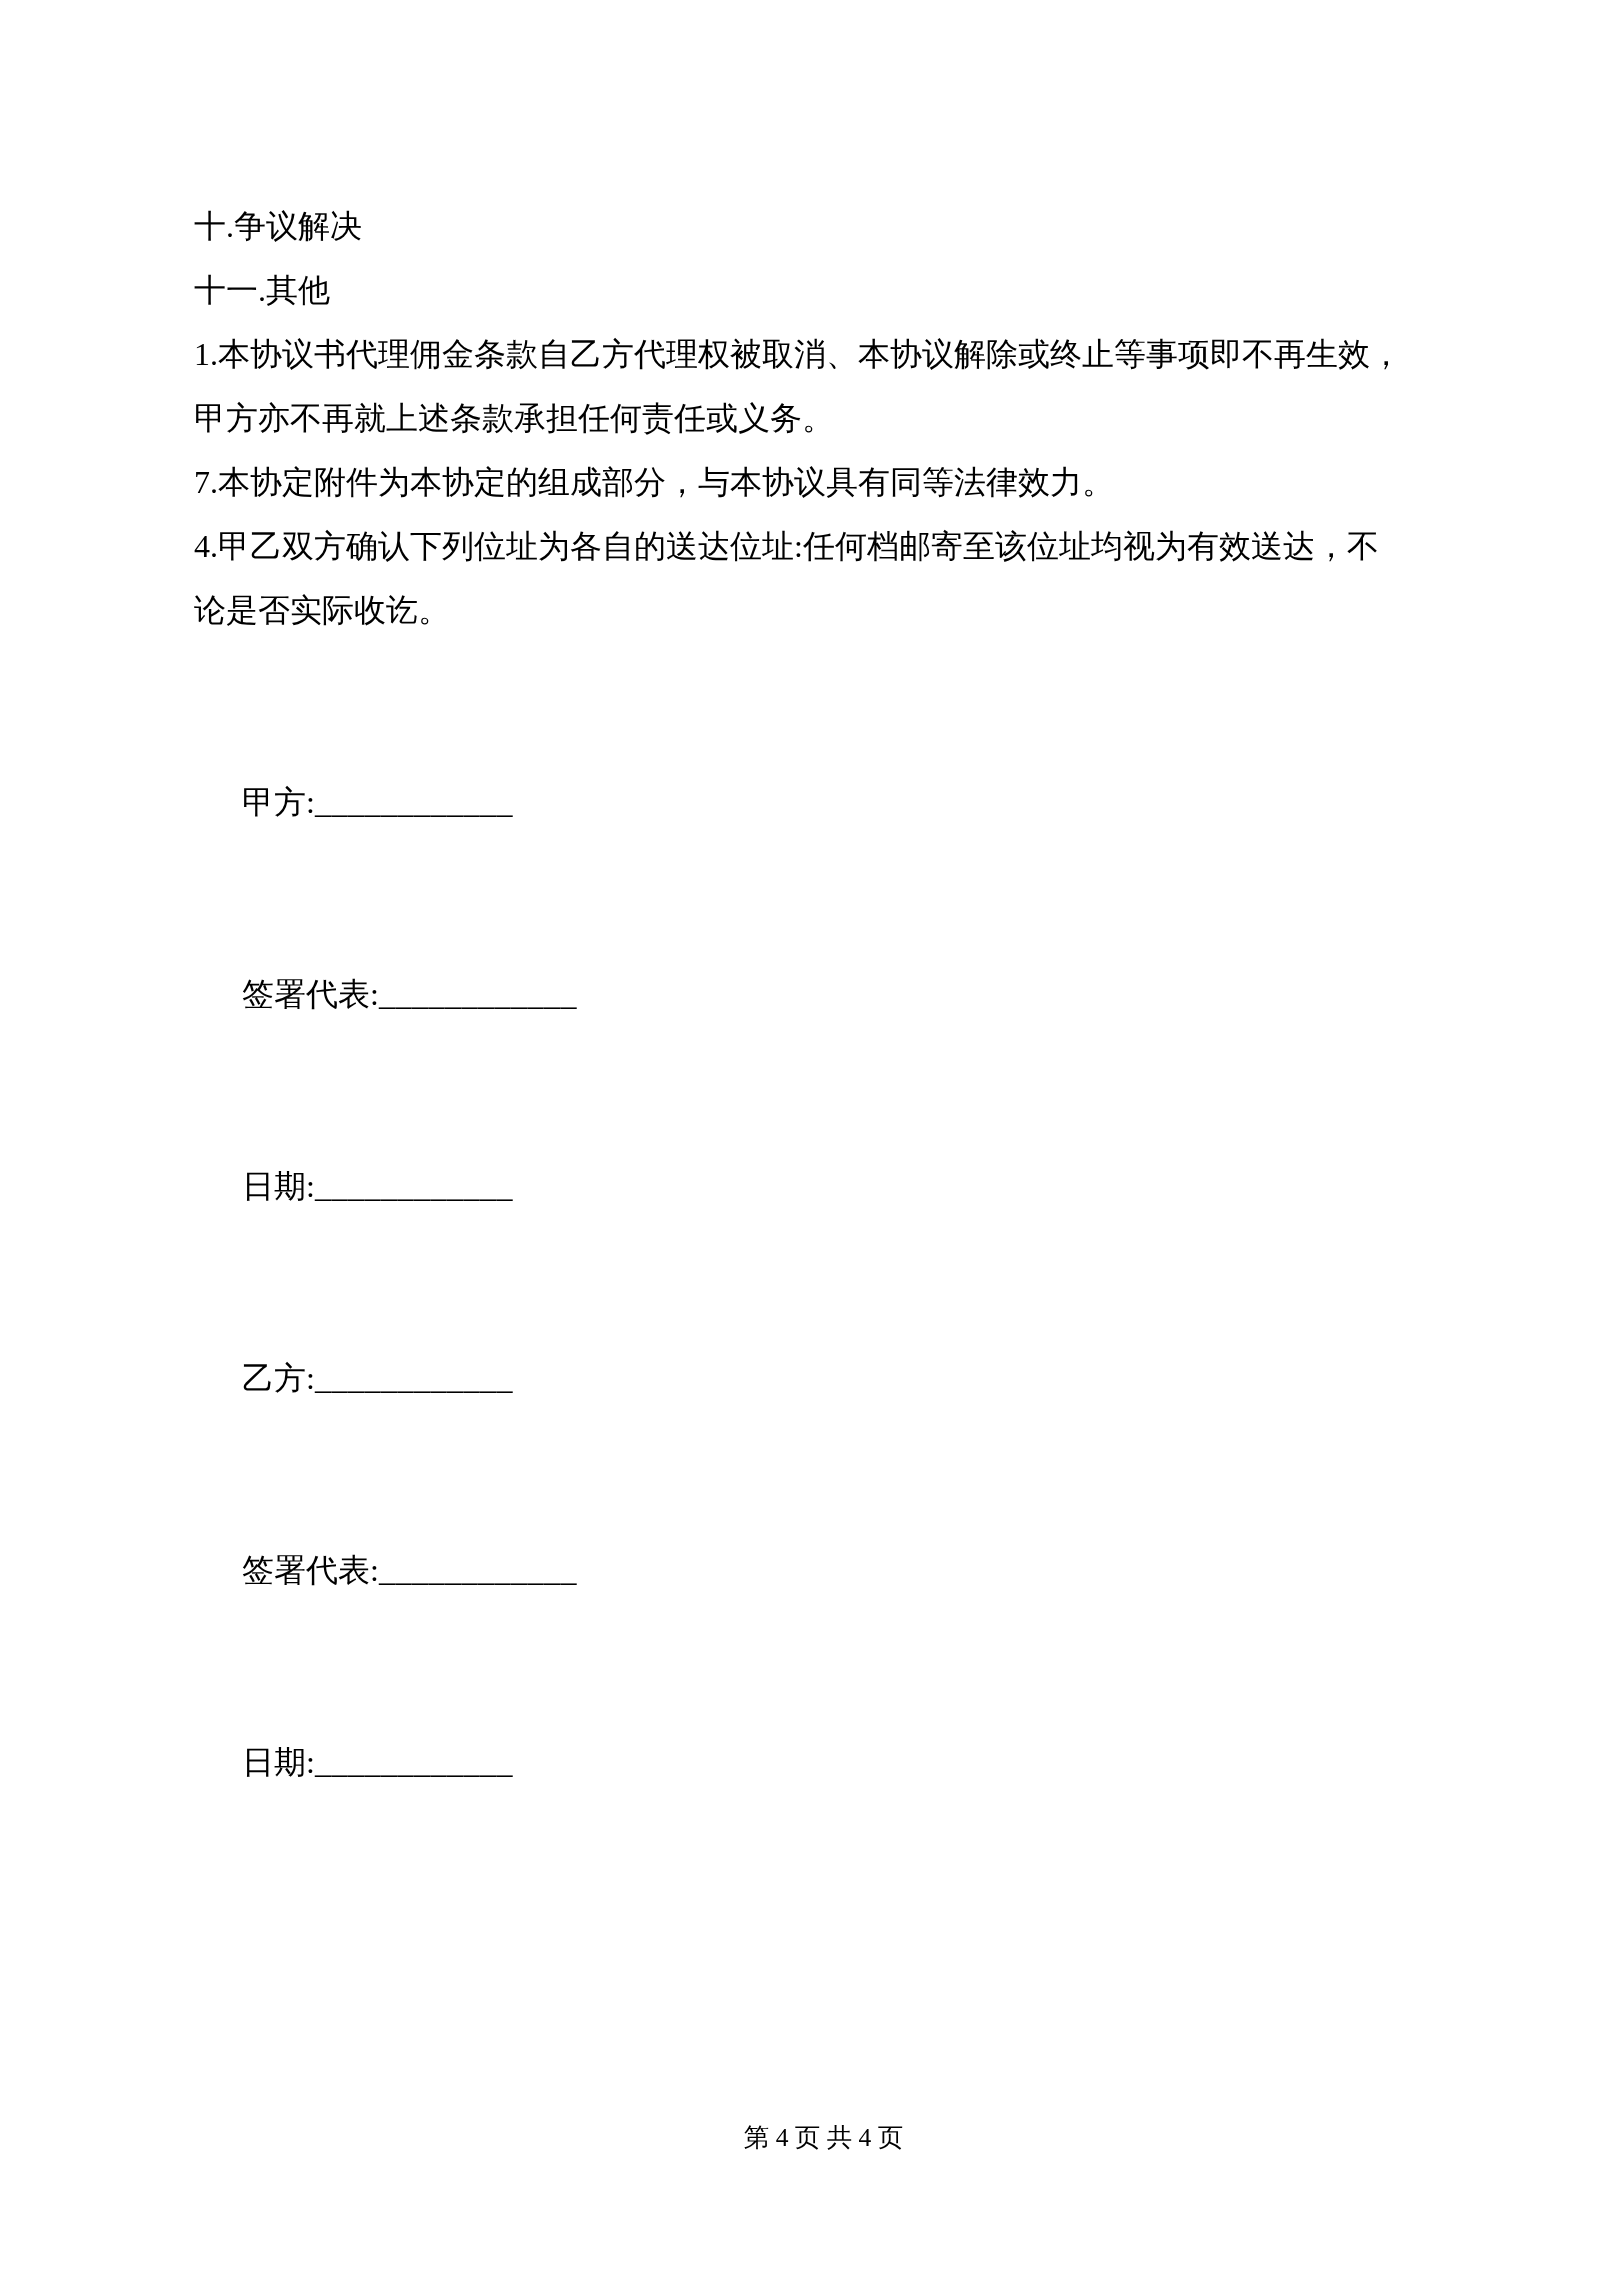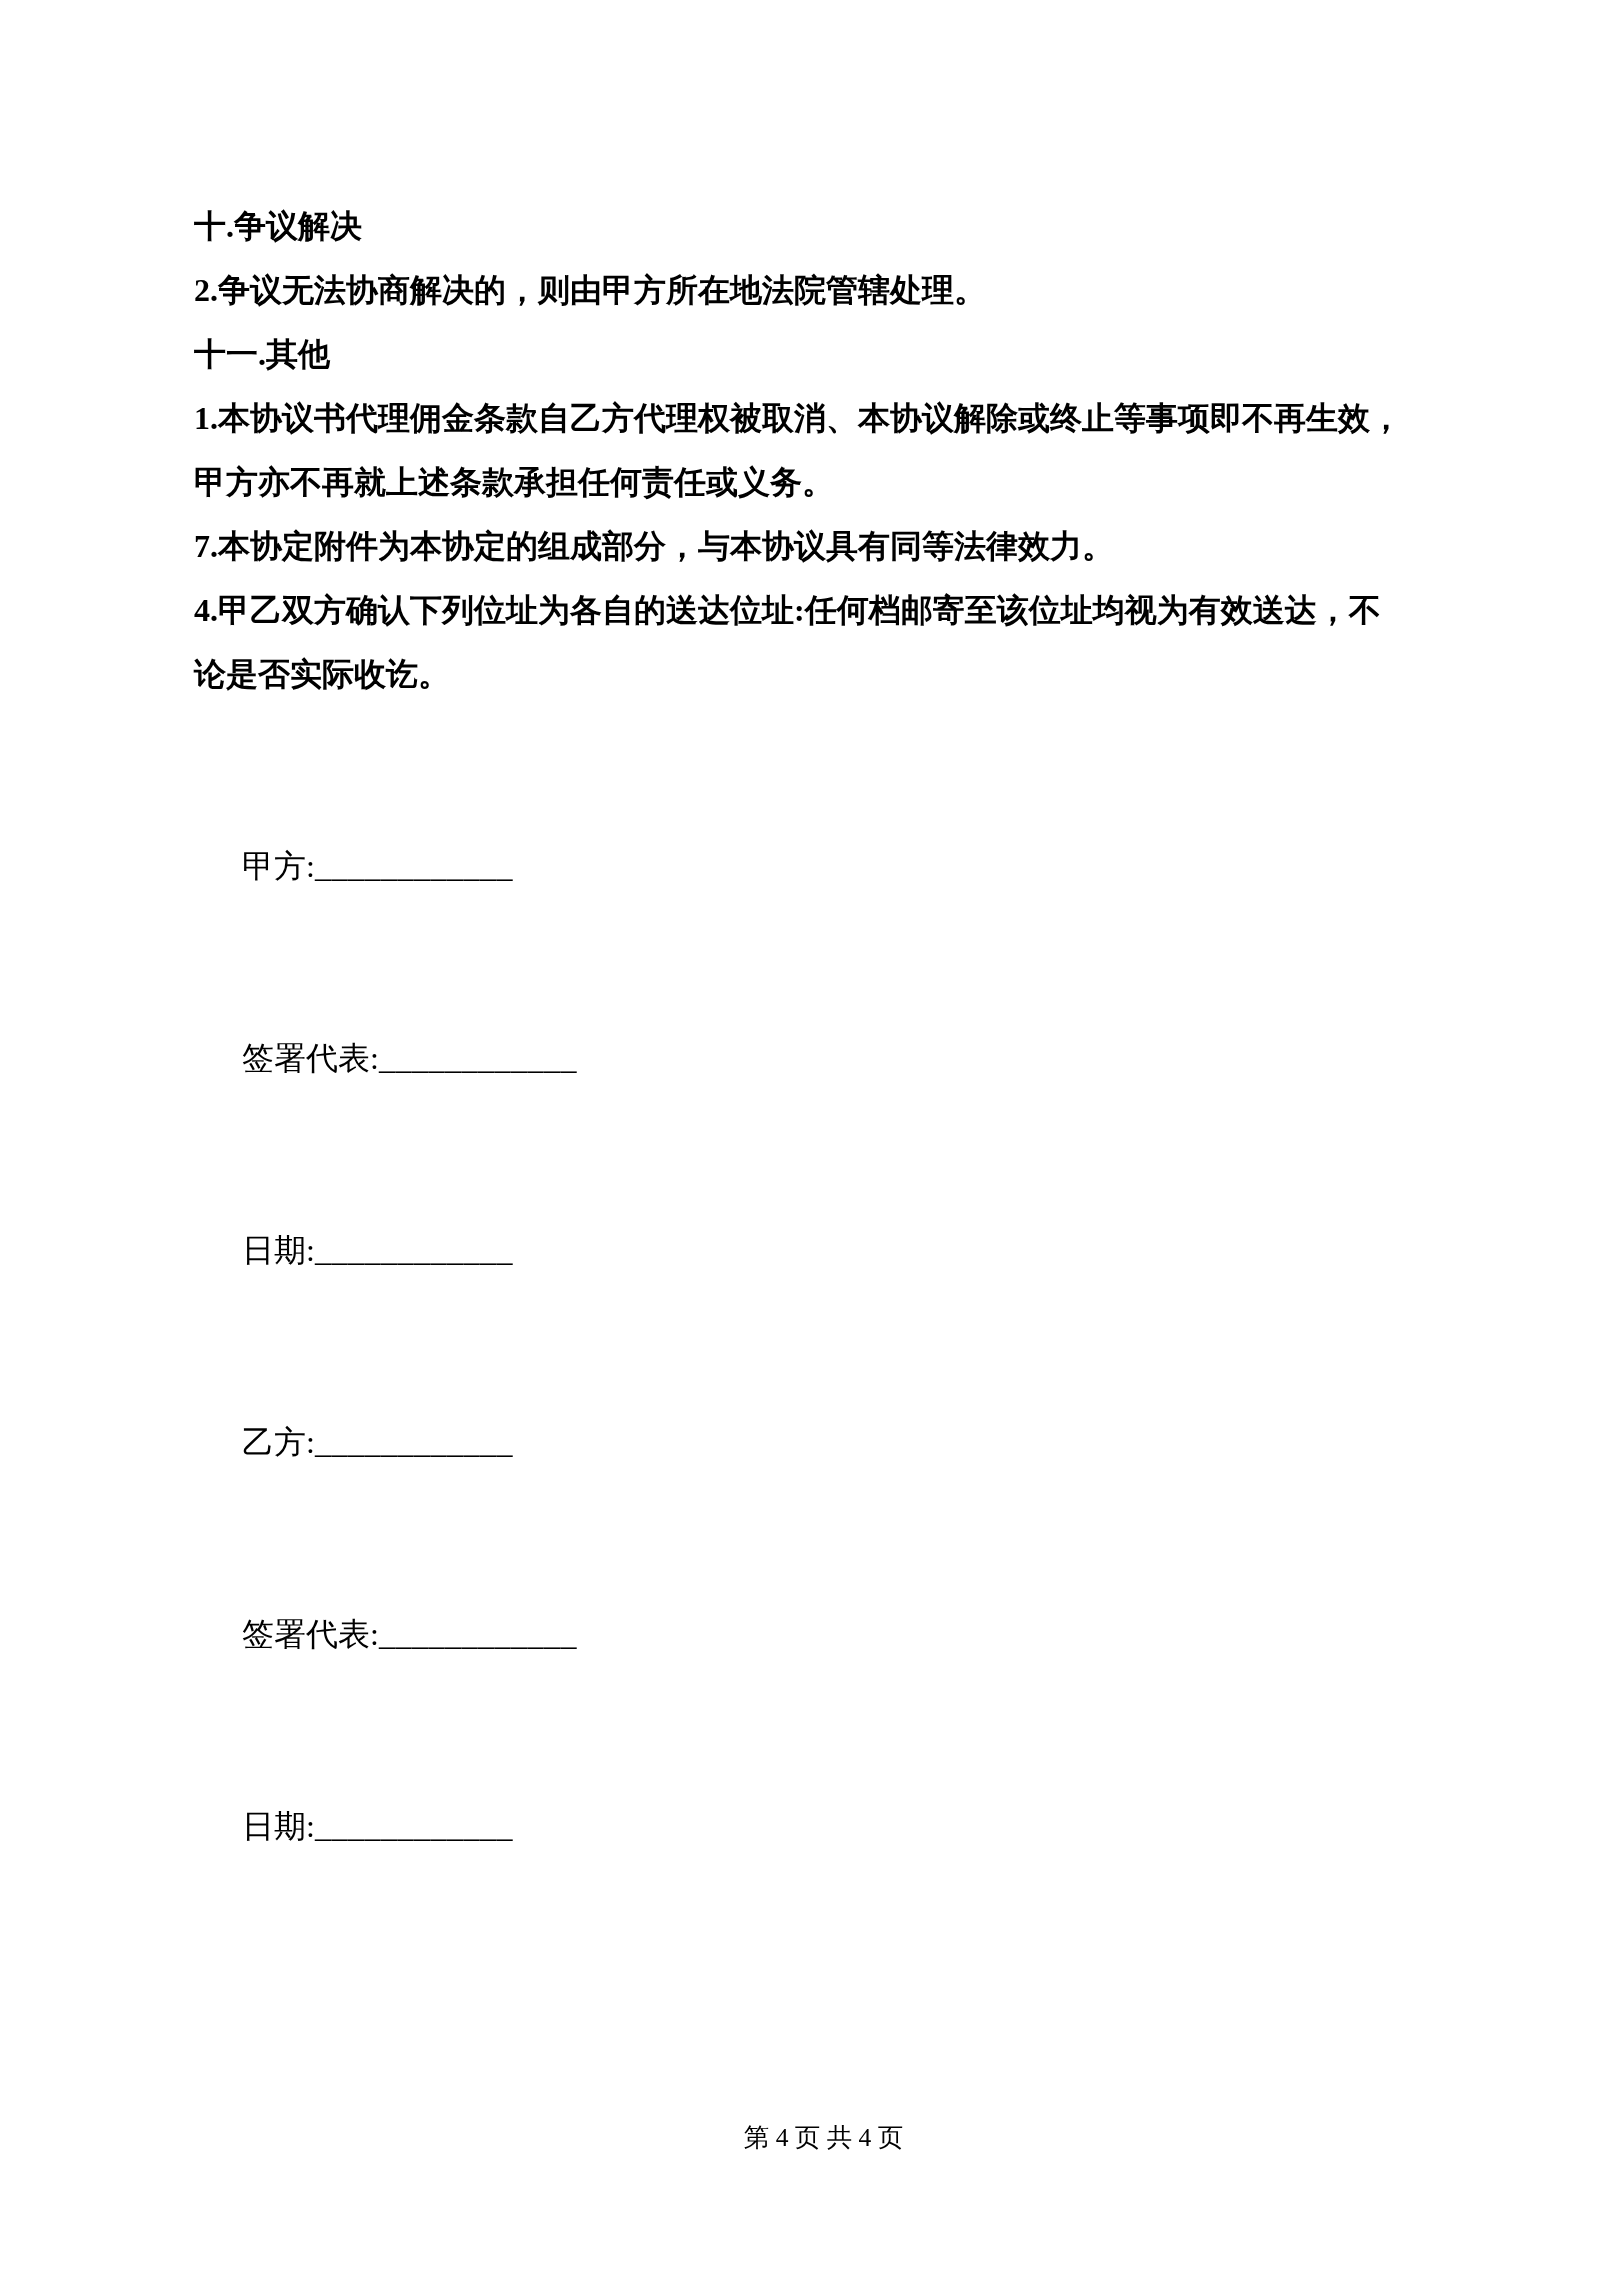--- a/index.html
+++ b/index.html
@@ -20,21 +20,20 @@
     position: absolute;
     left: 194px;
     top: 194px;
     width: 1234px;
   }
   .tline {
     font-size: 32px;
     line-height: 64px;
     white-space: pre-wrap;
     text-align: left;
-    font-weight: bold;
   }
   .spacer {
     height: 64px;
   }
   .sig-line {
     font-size: 32px;
     line-height: 64px;
     white-space: pre-wrap;
   }
   .sig-blank {
@@ -53,21 +52,20 @@
   }
 </style>
 </head>
 <body>
 
 <div class="page">
 
   <div class="content">
 
     <div class="tline">十.争议解决</div>
-    <div class="tline">2.争议无法协商解决的，则由甲方所在地法院管辖处理。</div>
     <div class="tline">十一.其他</div>
     <div class="tline">1.本协议书代理佣金条款自乙方代理权被取消、本协议解除或终止等事项即不再生效，</div>
     <div class="tline">甲方亦不再就上述条款承担任何责任或义务。</div>
     <div class="tline">7.本协定附件为本协定的组成部分，与本协议具有同等法律效力。</div>
     <div class="tline">4.甲乙双方确认下列位址为各自的送达位址:任何档邮寄至该位址均视为有效送达，不</div>
     <div class="tline">论是否实际收讫。</div>
 
     <div class="spacer"></div>
 
     <div class="sig-line">

